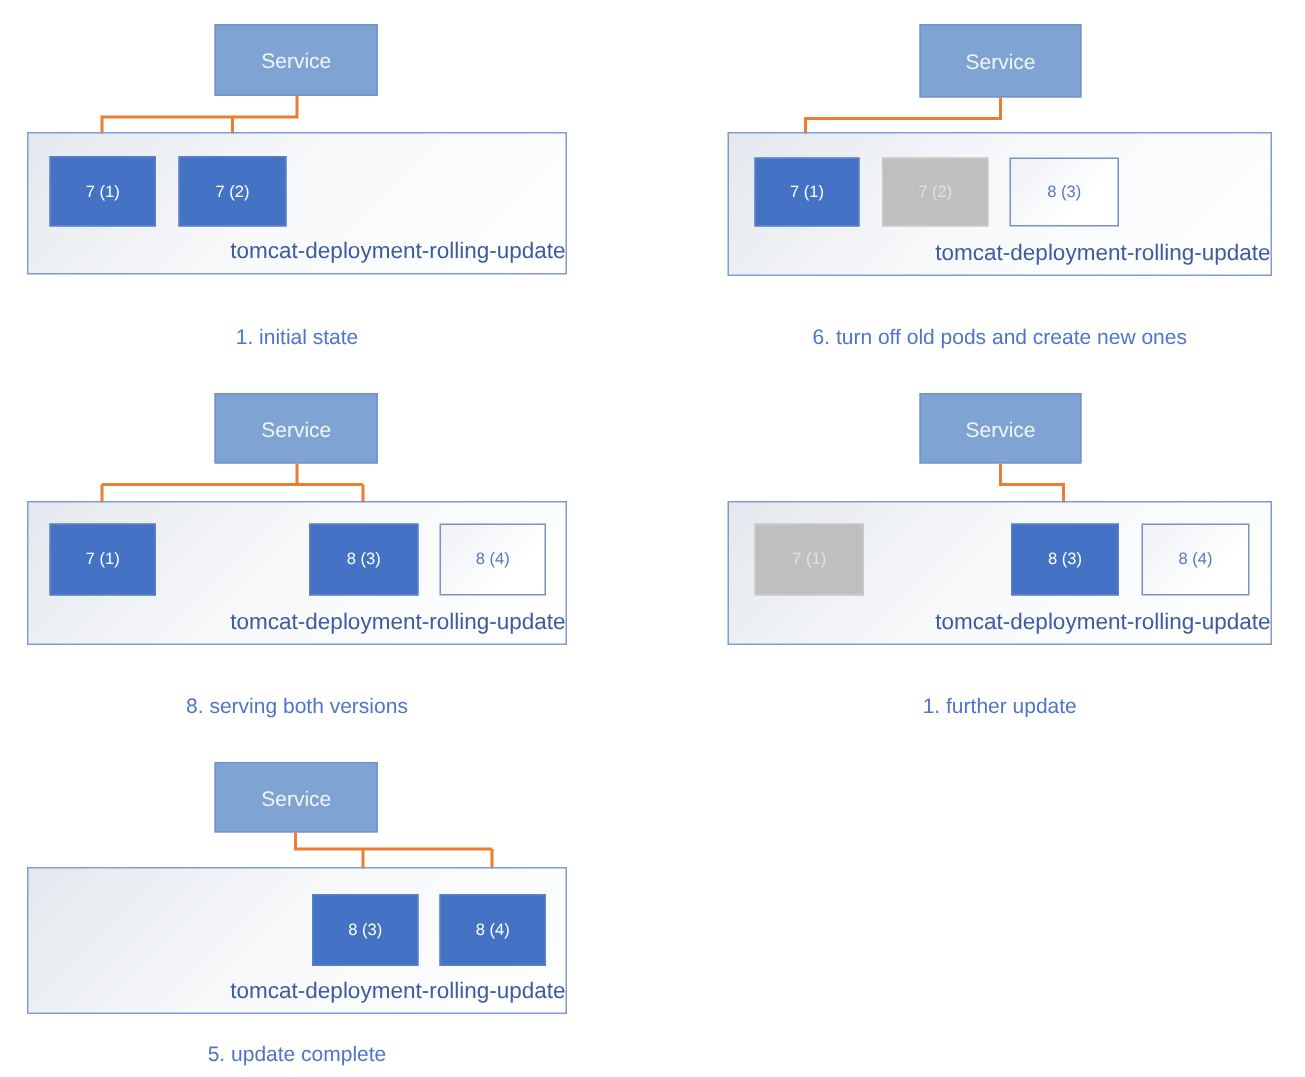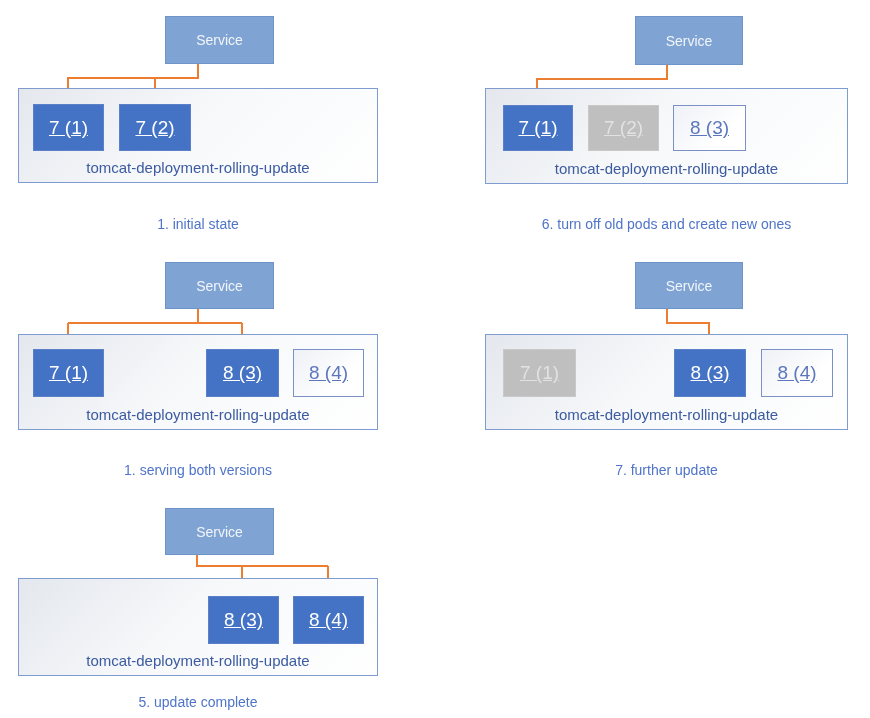--- a/index.html
+++ b/index.html
@@ -4,38 +4,38 @@
 <style>
   html,body{margin:0;padding:0;background:#ffffff;}
   .canvas{
     position:relative;width:870px;height:718px;background:#ffffff;overflow:hidden;
     font-family:"Liberation Sans","DejaVu Sans",sans-serif;
   }
   .panel{position:absolute;width:435px;height:240px;}
   .service{
     position:absolute;background:var(--service_fill);border:1px solid var(--service_border);
     color:var(--service_text);display:flex;align-items:center;justify-content:center;
-    font-size:14px;box-sizing:border-box;margin-left:22px;
+    font-size:14px;box-sizing:border-box;
   }
   .arrows{position:absolute;left:0;top:0;pointer-events:none;}
   .arrow-line{stroke:var(--arrow);stroke-width:2;fill:none;}
   .arrow-head{fill:var(--arrow);stroke:none;}
   .container-box{
     position:absolute;box-sizing:border-box;border:1px solid var(--container_border);
     background:linear-gradient(135deg,var(--container_fill_start) 0%,#f6f8fa 45%,var(--container_fill_end) 100%);
   }
   .pod{
     position:absolute;display:flex;align-items:center;justify-content:center;
-    font-size:19px;box-sizing:border-box;text-decoration:underline;
+    font-size:11px;box-sizing:border-box;
   }
   .pod.active{background:var(--pod_active);color:#ffffff;border:1px solid #5b80c7;}
   .pod.terminated{background:var(--pod_terminated);color:var(--pod_terminated_text);border:1px solid #c9c9c9;}
   .pod.new{background:linear-gradient(135deg,#eef1f6 0%,#ffffff 70%);color:var(--pod_new_text);border:1px solid var(--pod_new_border);}
   .deployment-label{
-    position:absolute;bottom:6px;left:0;right:0;text-align:center;
+    position:absolute;bottom:6px;left:0;right:0;text-align:right;
     color:var(--label_text);font-size:15px;
   }
   .caption{position:absolute;text-align:center;color:var(--caption_text);font-size:14px;margin-top:20px;}
 </style>
 </head>
 <body>
 
 <div class="canvas">
 
   <div class="panel" style="left:0;top:0">
@@ -74,36 +74,36 @@
       <path class="arrow-line" d="M198 69 L198 83 M68 83 L242 83 M68 83 L68 100 M242 83 L242 100"></path>
       <polygon class="arrow-head" points="63,99 73,99 68,108"></polygon>
       <polygon class="arrow-head" points="237,99 247,99 242,108"></polygon>
     </svg>
     <div class="container-box" style="left:18px;top:94px;width:360px;height:96px">
       <div class="pod active" style="left:14px;top:14px;width:71px;height:48px">7 (1)</div>
       <div class="pod active" style="left:187px;top:14px;width:73px;height:48px">8 (3)</div>
       <div class="pod new" style="left:274px;top:14px;width:71px;height:48px">8 (4)</div>
       <div class="deployment-label">tomcat-deployment-rolling-update</div>
     </div>
-    <div class="caption" style="left:18px;top:202px;width:360px">1. serving both versions</div>
+    <div class="caption" style="left:18px;top:202px;width:360px">8. serving both versions</div>
   </div>
 
   <div class="panel" style="left:435px;top:240px">
     <div class="service" style="left:178px;top:22px;width:108px;height:47px">Service</div>
     <svg class="arrows" width="435" height="240">
       <path class="arrow-line" d="M232 69 L232 83 L274 83 L274 100"></path>
       <polygon class="arrow-head" points="269,99 279,99 274,108"></polygon>
     </svg>
     <div class="container-box" style="left:50px;top:94px;width:363px;height:96px">
       <div class="pod terminated" style="left:17px;top:14px;width:73px;height:48px">7 (1)</div>
       <div class="pod active" style="left:188px;top:14px;width:72px;height:48px">8 (3)</div>
       <div class="pod new" style="left:275px;top:14px;width:72px;height:48px">8 (4)</div>
       <div class="deployment-label">tomcat-deployment-rolling-update</div>
     </div>
-    <div class="caption" style="left:50px;top:202px;width:363px">7. further update</div>
+    <div class="caption" style="left:50px;top:202px;width:363px">1. further update</div>
   </div>
 
   <div class="panel" style="left:0;top:480px">
     <div class="service" style="left:143px;top:28px;width:109px;height:47px">Service</div>
     <svg class="arrows" width="435" height="238">
       <path class="arrow-line" d="M197 75 L197 86 L328 86 M242 86 L242 104 M328 86 L328 104"></path>
       <polygon class="arrow-head" points="237,103 247,103 242,112"></polygon>
       <polygon class="arrow-head" points="323,103 333,103 328,112"></polygon>
     </svg>
     <div class="container-box" style="left:18px;top:98px;width:360px;height:98px">

